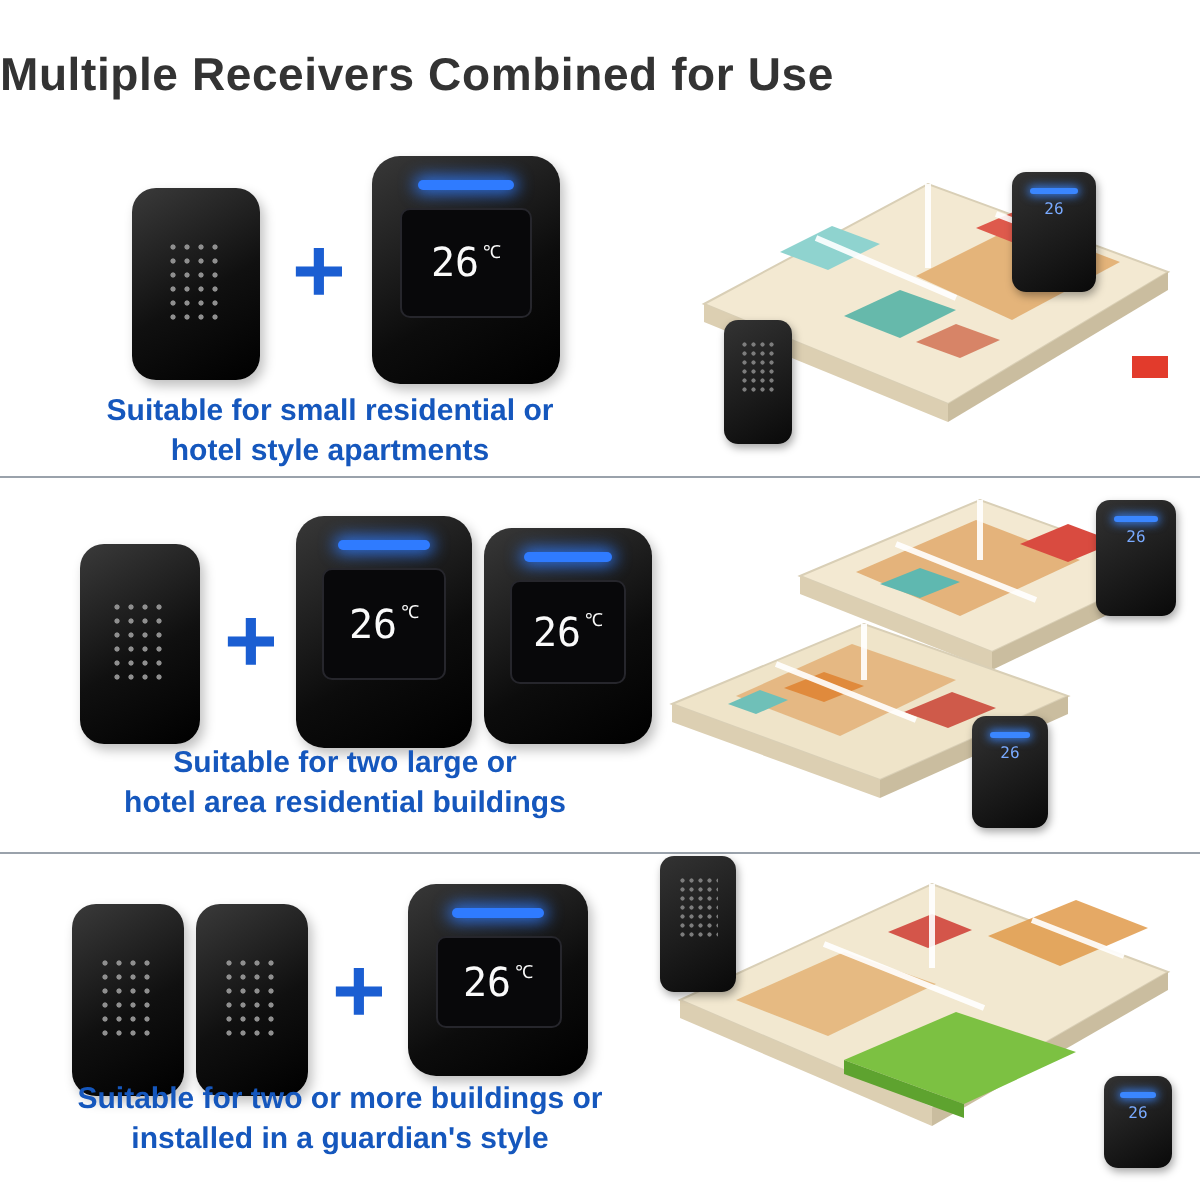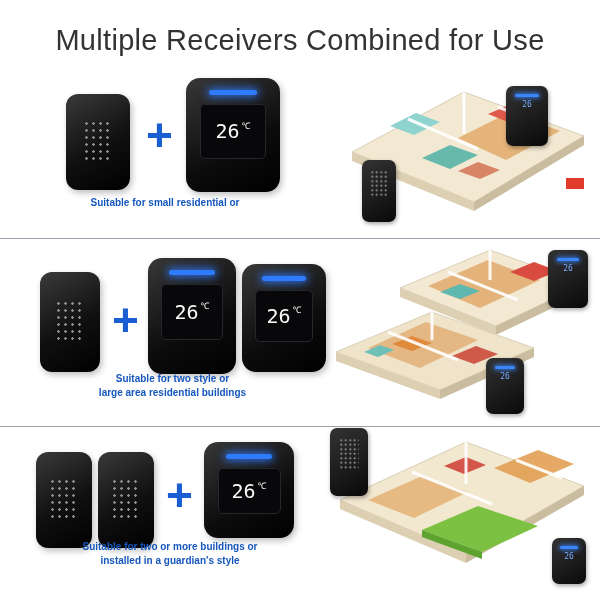--- a/index.html
+++ b/index.html
@@ -1,20 +1,20 @@
 <!DOCTYPE html>
 <html><head>
 <meta charset="utf-8">
 <style>
   *{margin:0;padding:0;box-sizing:border-box;}
   html,body{background:#ffffff;}
   .canvas{position:relative;width:600px;height:600px;background:#ffffff;overflow:hidden;
           font-family:"Liberation Sans",sans-serif;}
-  .title{position:absolute;top:24px;left:0;width:100%;text-align:center;
-         font-size:29px;font-weight:400;color:#333;letter-spacing:.3px;}
+  .title{position:absolute;top:24px;left:0;width:100%;text-align:left;
+         font-size:23px;font-weight:700;color:#333;letter-spacing:.3px;}
   .divider{position:absolute;left:0;width:100%;height:1px;background:#9aa2ab;}
 
   
   .transmitter{position:absolute;border-radius:12px;
     background:linear-gradient(150deg,#3a3a3a 0%,#101010 55%,#000 100%);
     display:flex;align-items:center;justify-content:center;
     box-shadow:2px 3px 6px rgba(0,0,0,.25);}
   .dots{width:30px;height:44px;
     background-image:radial-gradient(circle,#8f8f8f 1.1px,transparent 1.5px);
     background-size:7px 7px;}
@@ -27,21 +27,21 @@
   .receiver .led{width:52%;height:5px;border-radius:3px;background:#2f7bff;
     box-shadow:0 0 8px 2px rgba(47,123,255,.85);margin-top:12px;}
   .receiver .screen{margin-top:9px;width:70%;height:48%;background:#08080a;
     border:1px solid #26262c;border-radius:5px;
     display:flex;align-items:center;justify-content:center;}
   .receiver .temp{font-family:"DejaVu Sans Mono",monospace;font-size:20px;color:#fafafa;}
   .receiver .unit{font-size:9px;color:#fafafa;margin-left:2px;transform:translateY(-6px);}
 
   .plus{position:absolute;color:#1b5ed2;font-weight:700;font-size:46px;line-height:1;}
   .caption{position:absolute;text-align:center;color:#1557bd;font-weight:700;
-           font-size:10px;line-height:1.35;}
+           font-size:15px;line-height:1.35;}
   .plan{position:absolute;z-index:1;}
   .plan svg{display:block;}
 
   
   .mini-device{position:absolute;border-radius:7px;z-index:3;
     background:linear-gradient(150deg,#333,#090909);
     display:flex;flex-direction:column;align-items:center;
     box-shadow:1px 2px 4px rgba(0,0,0,.35);}
   .mini-led{width:55%;height:3px;border-radius:2px;background:#3a86ff;
     box-shadow:0 0 5px 1px rgba(58,134,255,.9);margin-top:8px;}
@@ -90,20 +90,21 @@
     <div class="mini-device" style="left:506px;top:86px;width:42px;height:60px">
       <div class="mini-led"></div>
       <span class="mini-temp">26</span>
     </div>
     <div class="mini-device" style="left:362px;top:160px;width:34px;height:62px">
       <div class="mini-dots"></div>
     </div>
 
     <div class="caption" style="left:0;top:196px;width:330px">
       <span>Suitable for small residential or</span><br>
+      <span>hotel style apartments</span>
     </div>
   </div>
 
   <div class="divider" style="top:238px"></div>
 
   <div>
     <div class="transmitter" style="left:40px;top:272px;width:60px;height:100px">
       <div class="dots"></div>
     </div>
 
@@ -148,22 +149,22 @@
     <div class="mini-device" style="left:548px;top:250px;width:40px;height:58px">
       <div class="mini-led"></div>
       <span class="mini-temp">26</span>
     </div>
     <div class="mini-device" style="left:486px;top:358px;width:38px;height:56px">
       <div class="mini-led"></div>
       <span class="mini-temp">26</span>
     </div>
 
     <div class="caption" style="left:0;top:372px;width:345px">
-      <span>Suitable for two style or</span><br>
-      <span>large area residential buildings</span>
+      <span>Suitable for two large or</span><br>
+      <span>hotel area residential buildings</span>
     </div>
   </div>
 
   <div class="divider" style="top:426px"></div>
 
   <div>
     <div class="transmitter" style="left:36px;top:452px;width:56px;height:96px">
       <div class="dots"></div>
     </div>
     <div class="transmitter" style="left:98px;top:452px;width:56px;height:96px">

